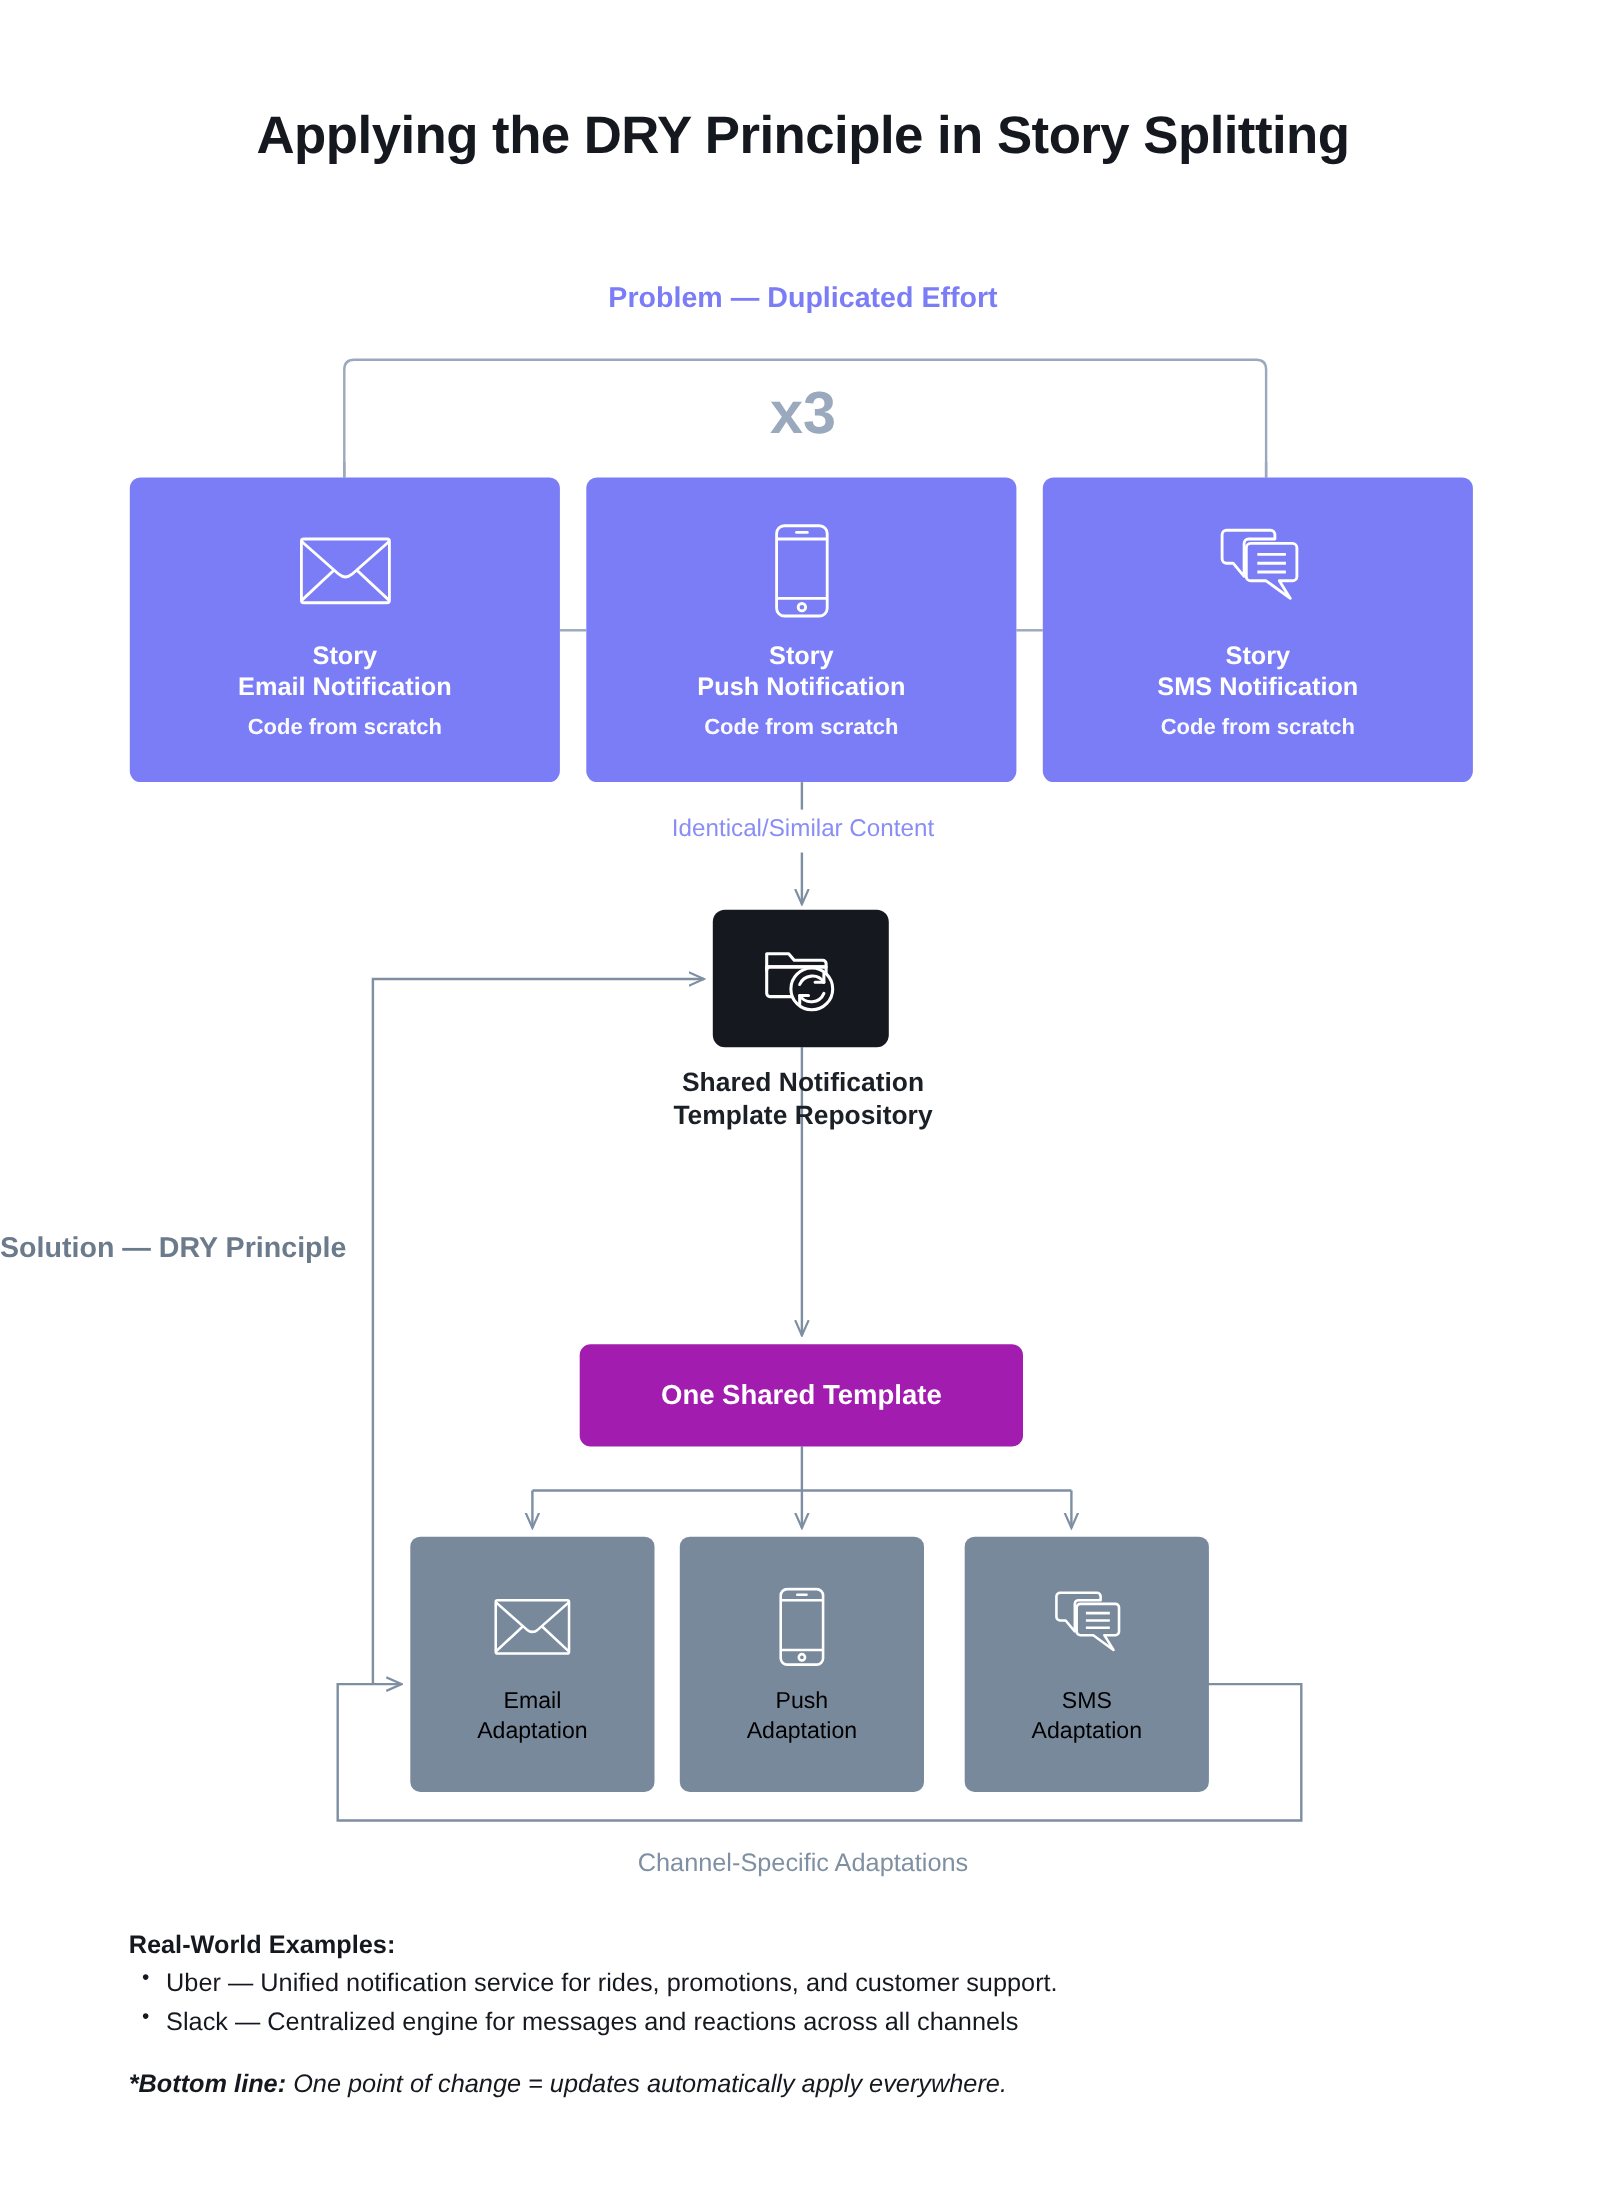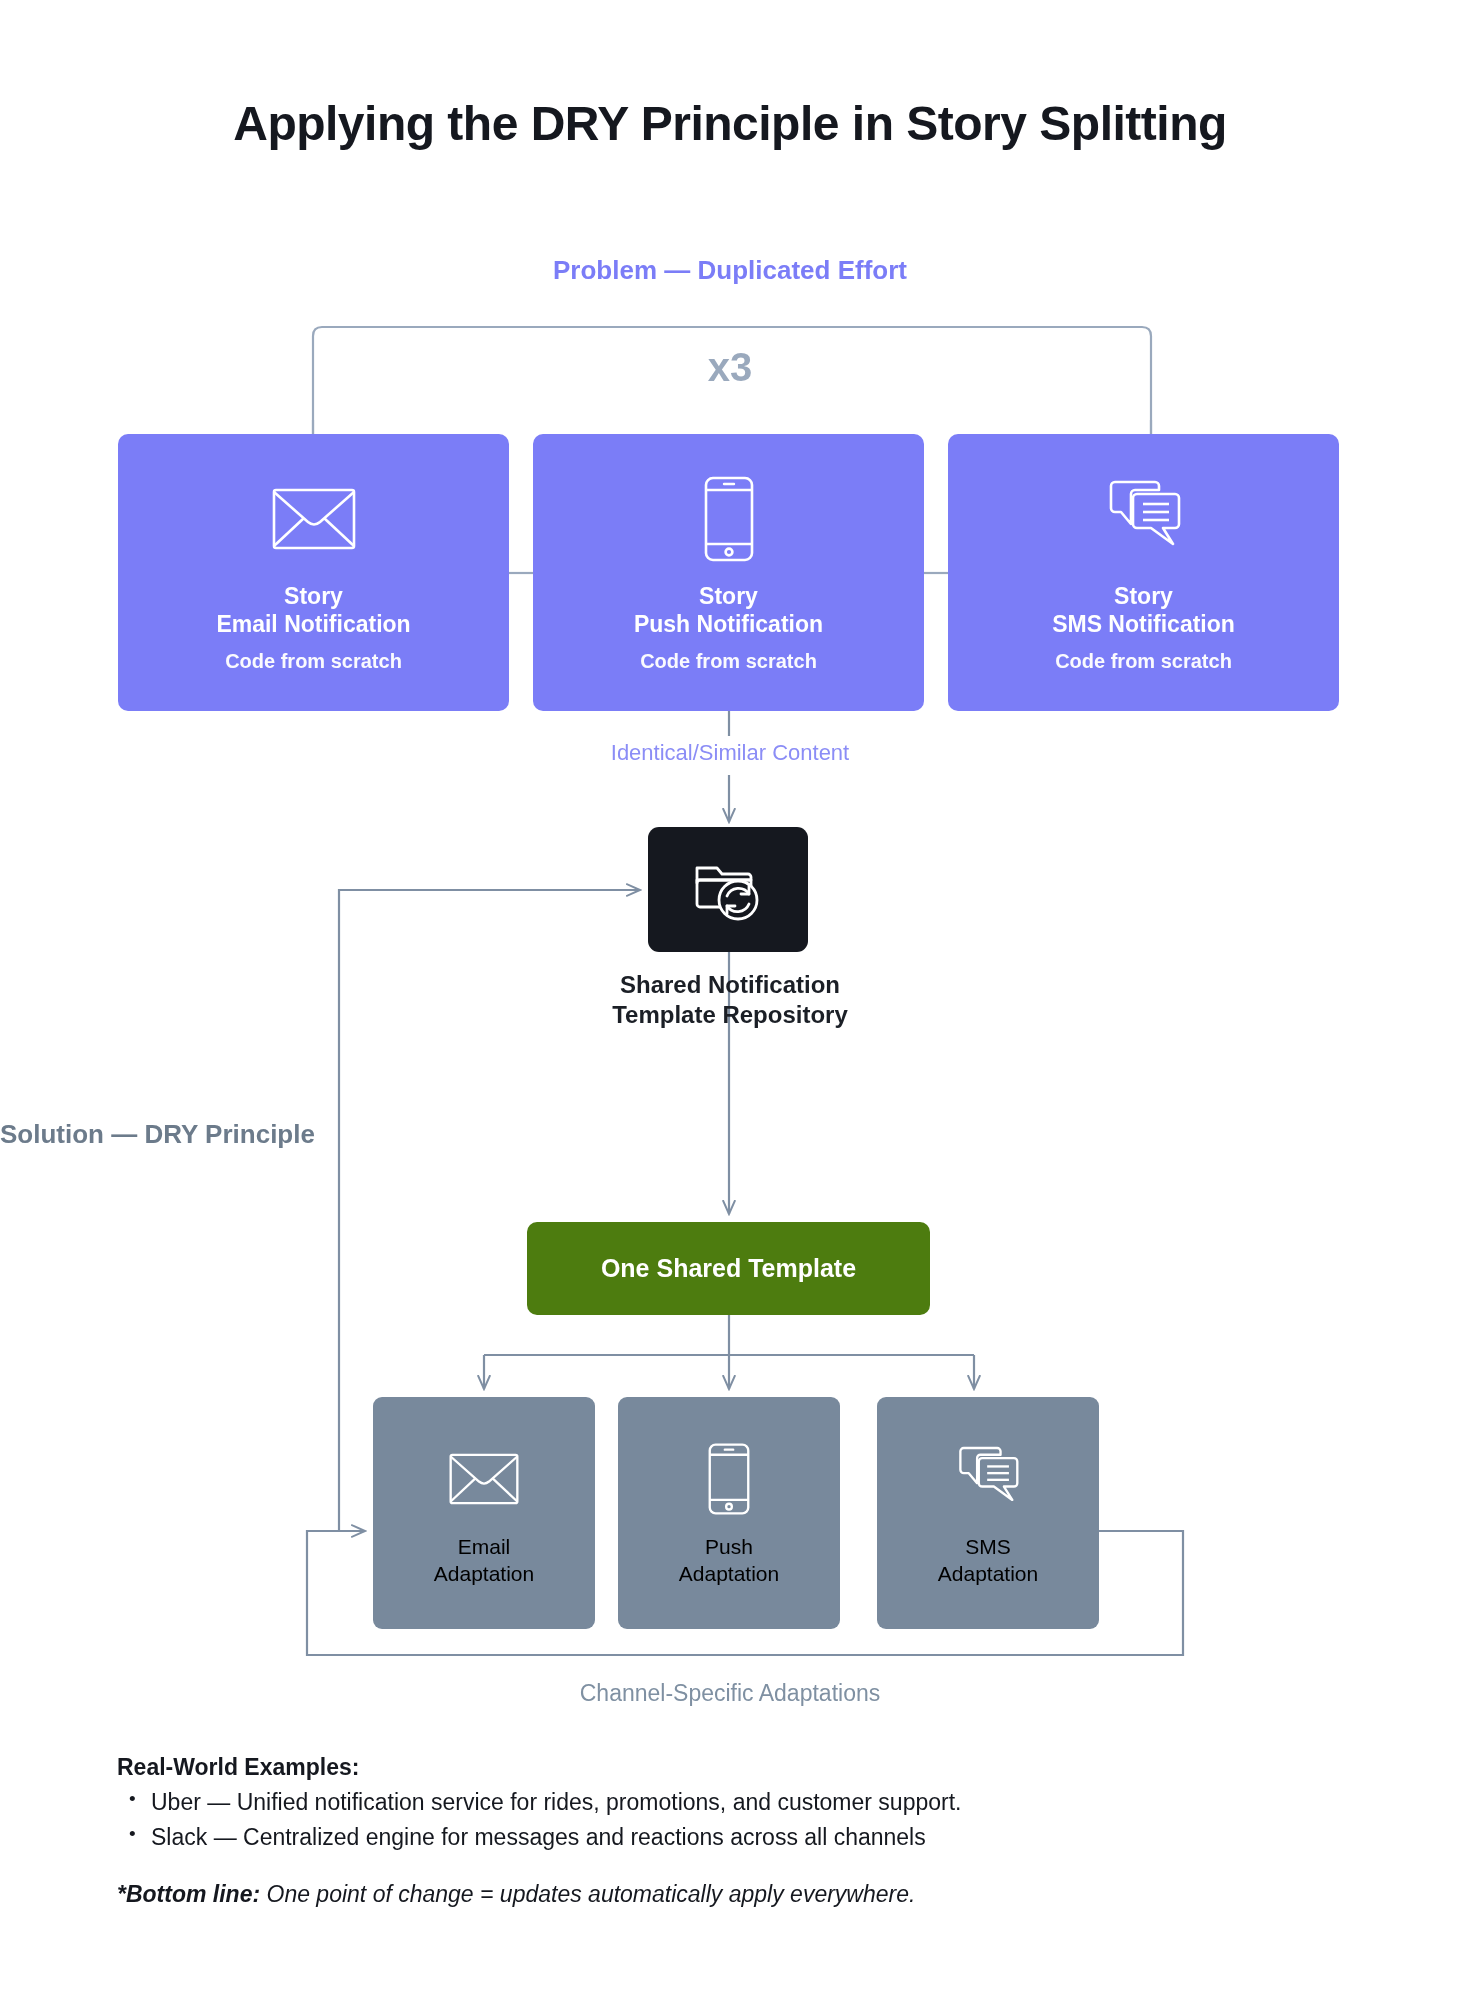--- a/index.html
+++ b/index.html
@@ -29,21 +29,21 @@
     position:absolute;left:0;top:1160px;width:1460px;text-align:center;
     font-size:26px;font-weight:normal;color:#6c7b8b;
   }
 
   
   .wires{position:absolute;left:0;top:0;width:1460px;height:2006px;}
 
   
   .x3{
     position:absolute;left:0;top:345px;width:1460px;text-align:center;
-    font-size:40px;font-weight:bold;color:#9aa9bd;
+    font-size:54px;font-weight:bold;color:#9aa9bd;
   }
 
   
   .story-card{
     position:absolute;width:391px;height:277px;border-radius:10px;
     background:#7b7df7;color:#ffffff;
     display:flex;flex-direction:column;align-items:center;justify-content:flex-start;
     box-sizing:border-box;padding-top:42px;
   }
   .story-card .ico{height:86px;display:flex;align-items:center;justify-content:center;}
@@ -69,21 +69,21 @@
     display:flex;align-items:center;justify-content:center;
   }
   .repo-label{
     position:absolute;left:0;top:970px;width:1460px;text-align:center;
     font-size:24px;font-weight:bold;color:#1b1f26;line-height:1.25;
   }
 
   
   .shared-tpl{
     position:absolute;left:527px;top:1222px;width:403px;height:93px;
-    border-radius:10px;background:#4d7c0f;color:#fff;
+    border-radius:10px;background:#a21caf;color:#fff;
     display:flex;align-items:center;justify-content:center;
     font-size:25px;font-weight:bold;
   }
 
   
   .adapt-card{
     position:absolute;width:222px;height:232px;border-radius:9px;
     background:#78899c;color:#000000;
     display:flex;flex-direction:column;align-items:center;justify-content:flex-start;
     box-sizing:border-box;padding-top:42px;

